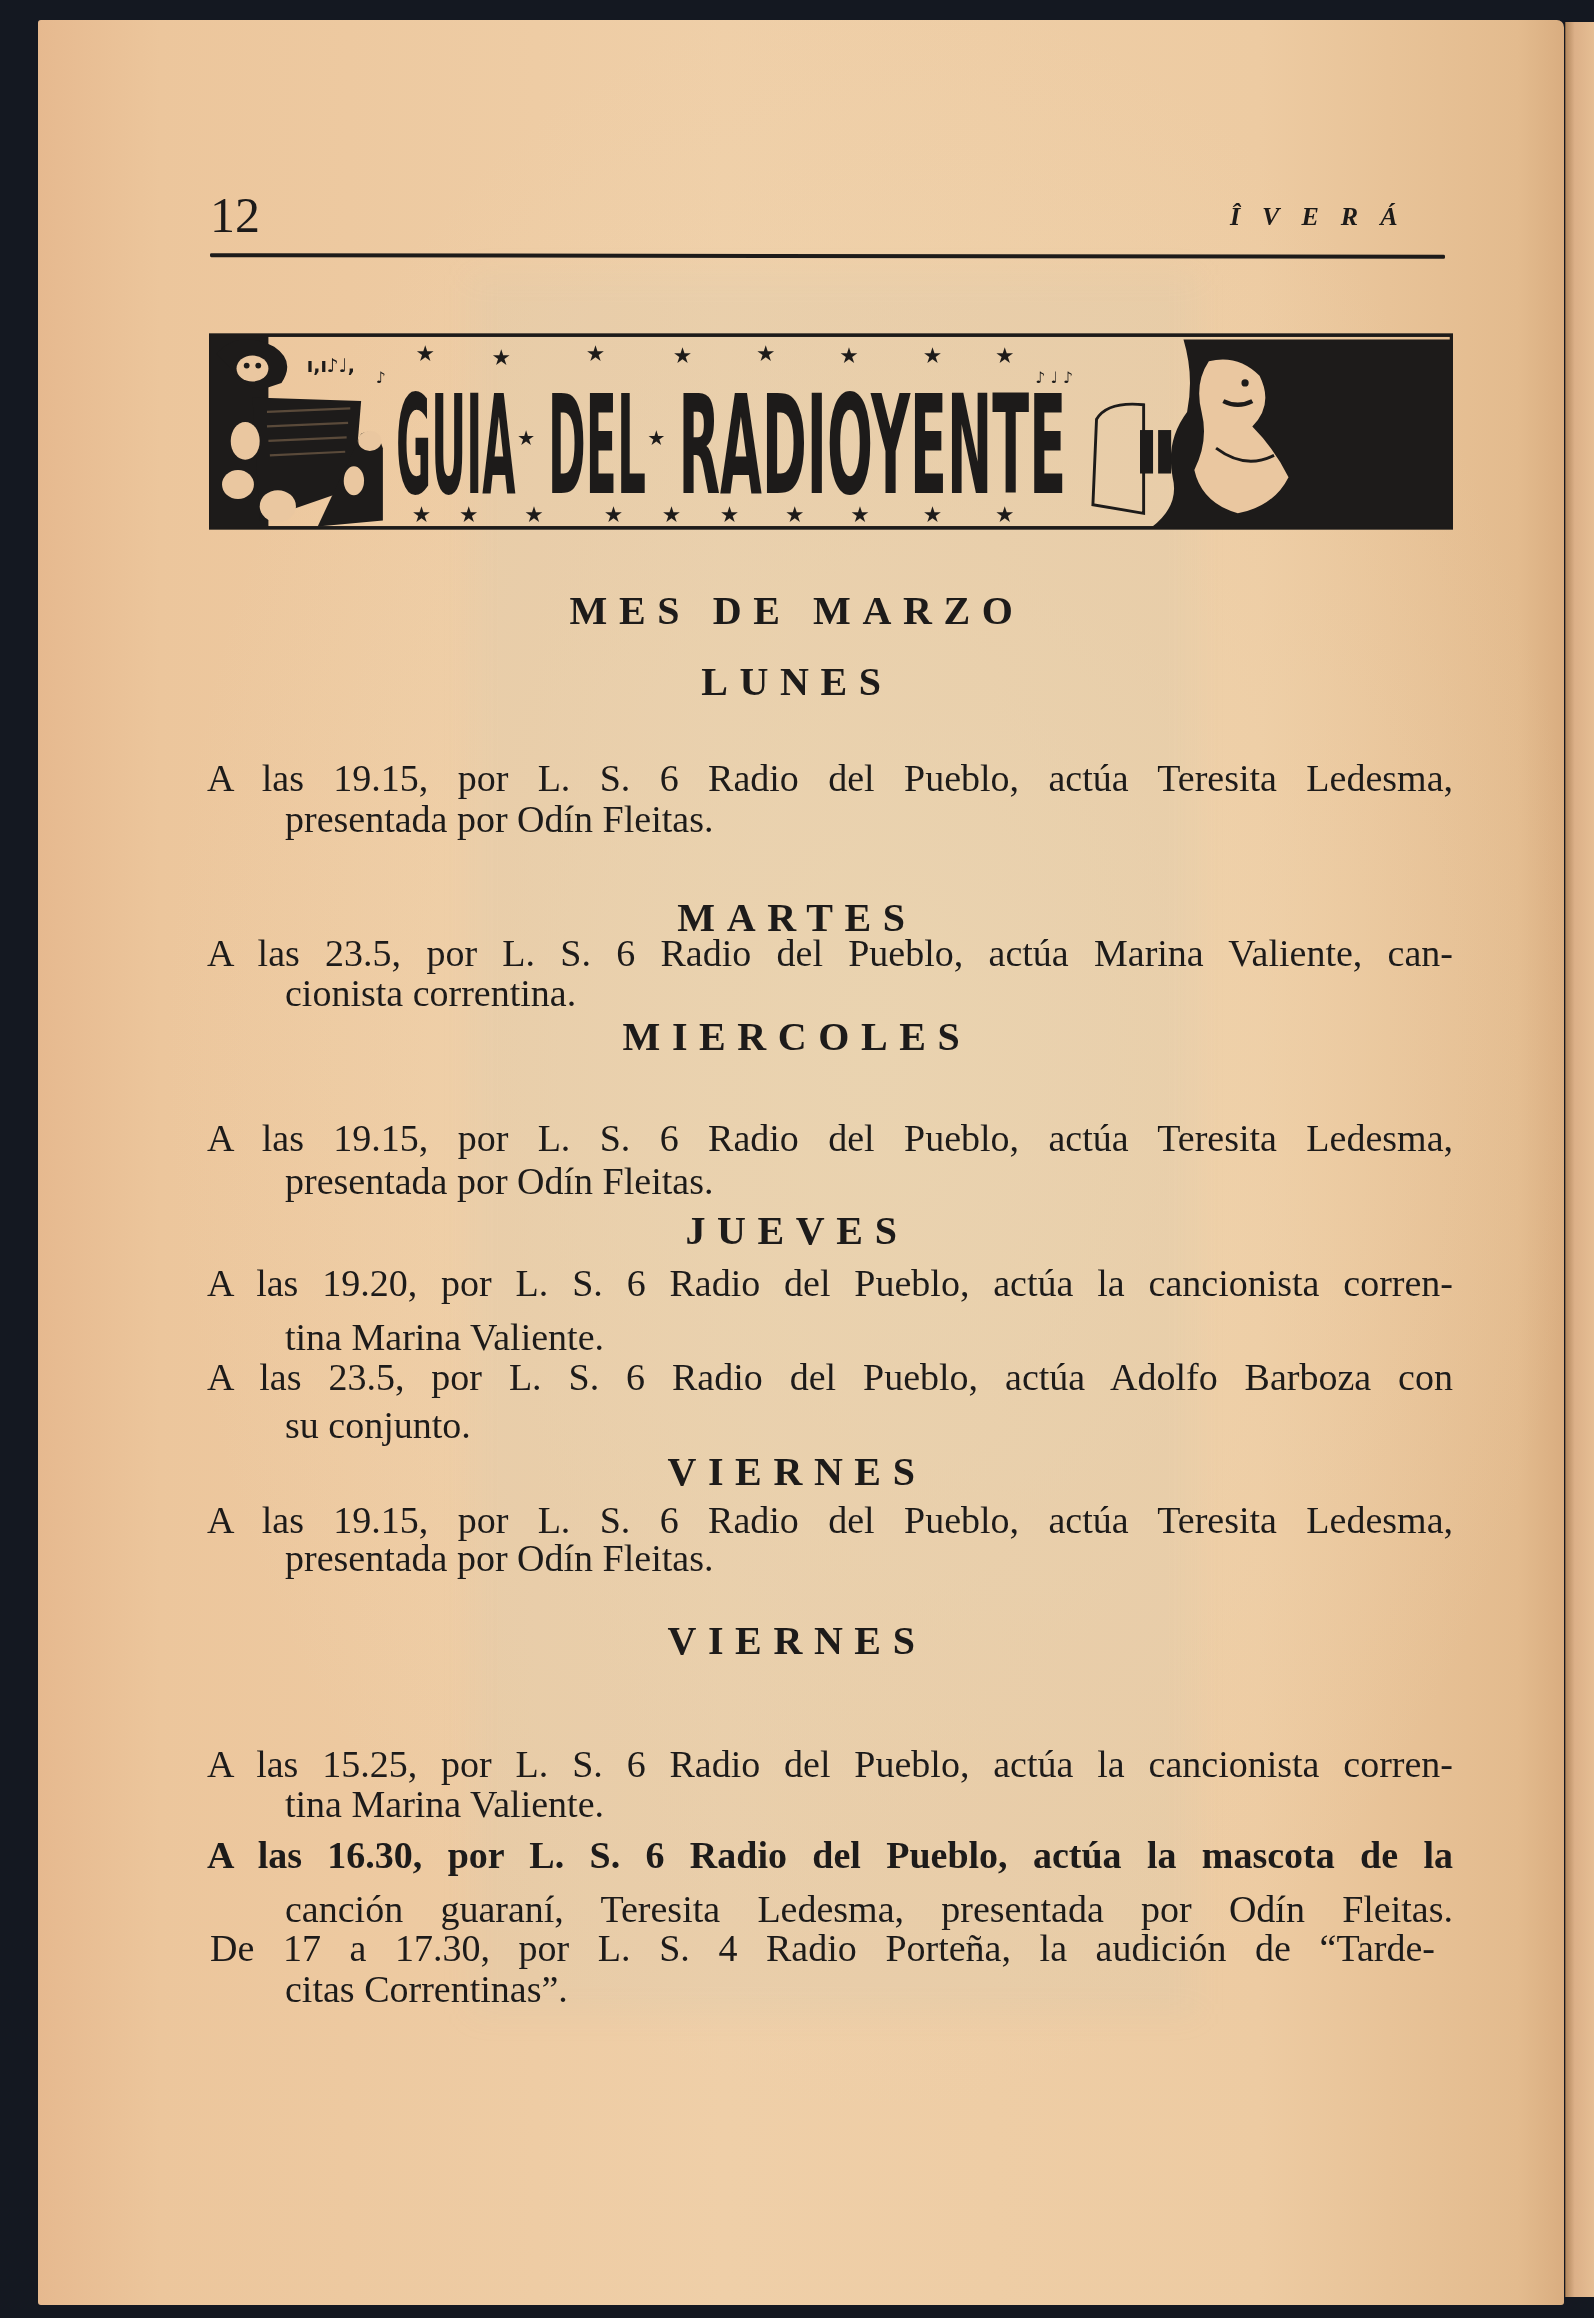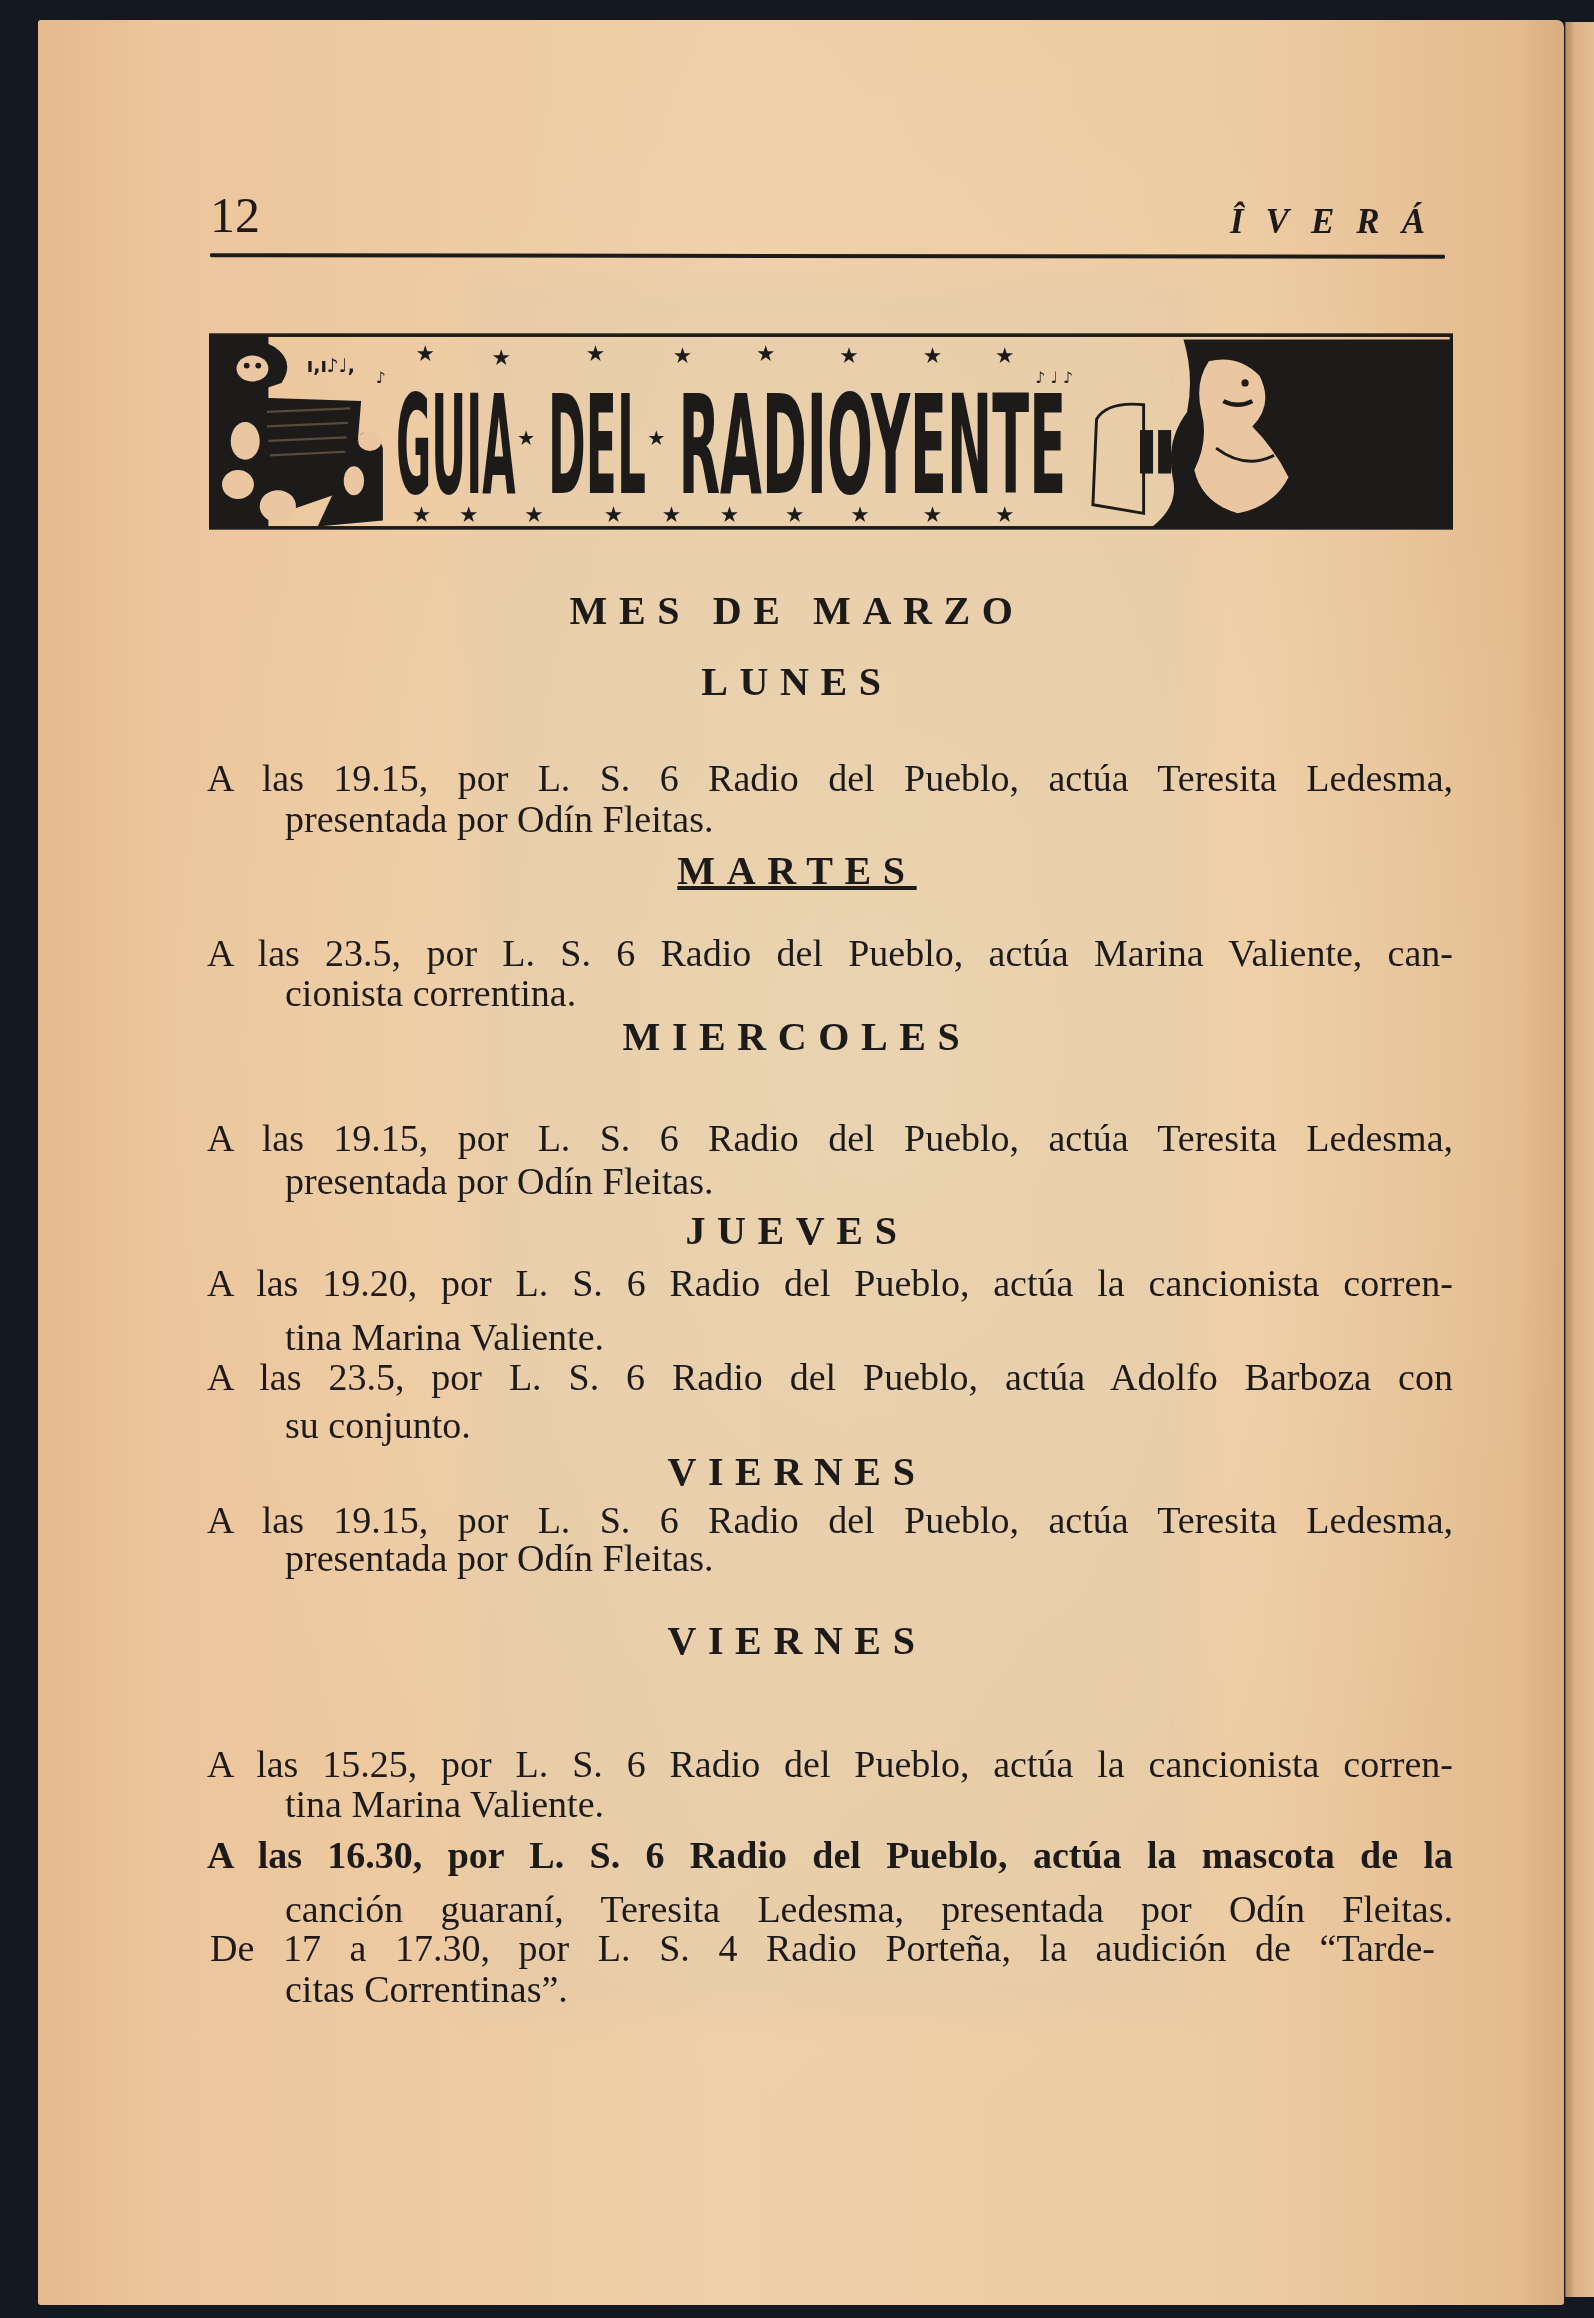--- a/index.html
+++ b/index.html
@@ -6,21 +6,21 @@
   body{width:1594px;height:2319px;background:#141821;position:relative;overflow:hidden;font-family:"Liberation Serif","DejaVu Serif",serif;color:#1d1b1a;}
   .page{position:absolute;left:38px;top:20px;width:1526px;height:2285px;
     background:
       radial-gradient(ellipse at 55% 45%, rgba(240,214,176,0.9) 0%, rgba(236,203,160,0.0) 60%),
       linear-gradient(90deg,#e6b98f 0%,#ecc69c 8%,#efcfa8 45%,#edcba2 80%,#e3bb8e 97%,#d9ad80 100%);
     border-radius:2.9px 7.2px 2.9px 2.9px;}
   .next-page{position:absolute;left:1565px;top:22px;width:29px;height:2275px;background:linear-gradient(90deg,#b48a60,#dcb088 30%,#e6bf94);border-left:1.4px solid #8a6644;}
   .showthrough{position:absolute;left:471px;top:275px;width:725px;height:1739px;background:rgba(190,200,190,0.10);filter:blur(14.5px);}
   .abs{position:absolute;white-space:nowrap;line-height:1;}
   .pagenum{left:210px;top:190px;font-size:50px;}
-  .runhead{left:1230px;top:204px;font-size:35px;font-style:italic;font-weight:bold;letter-spacing:22px;}
+  .runhead{left:1230px;top:204px;font-size:26px;font-style:italic;font-weight:bold;letter-spacing:22px;}
   .rule{position:absolute;left:210px;top:254px;width:1235px;height:4.3px;background:#1d1b1a;border-radius:1.4px;transform:rotate(0.08deg);}
   .banner{position:absolute;left:209px;top:332px;width:1244px;height:199px;}
   .heading{font-weight:bold;font-size:40px;letter-spacing:11.6px;left:0;width:1594px;text-align:center;}
   .line{font-size:38px;}
   .first{left:207px;width:1246px;text-align:justify;text-align-last:justify;}
   .cont{left:285px;}
   .cont-full{left:285px;width:1168px;text-align:justify;text-align-last:justify;}
 </style>
 </head>
 <body>
@@ -98,21 +98,21 @@
     <path d="M1390 160 Q1430 190 1470 170" stroke="#1d1b1a" stroke-width="4" fill="none"></path>
   </g>
 </svg>
 
 <div class="abs heading" style="top:591px;">MES DE MARZO</div>
 
 <div class="abs heading" style="top:662px;">LUNES</div>
 <div class="abs line first" style="top:759px;">A las 19.15, por L. S. 6 Radio del Pueblo, actúa Teresita Ledesma,</div>
 <div class="abs line cont" style="top:800px;">presentada por Odín Fleitas.</div>
 
-<div class="abs heading" style="top:851px;text-decoration:underline;">MARTES</div>
+<div class="abs heading" style="top:898px;">MARTES</div>
 <div class="abs line first" style="top:934px;">A las 23.5, por L. S. 6 Radio del Pueblo, actúa Marina Valiente, can-</div>
 <div class="abs line cont" style="top:974px;">cionista correntina.</div>
 
 <div class="abs heading" style="top:1017px;">MIERCOLES</div>
 <div class="abs line first" style="top:1119px;">A las 19.15, por L. S. 6 Radio del Pueblo, actúa Teresita Ledesma,</div>
 <div class="abs line cont" style="top:1162px;">presentada por Odín Fleitas.</div>
 
 <div class="abs heading" style="top:1211px;">JUEVES</div>
 <div class="abs line first" style="top:1264px;">A las 19.20, por L. S. 6 Radio del Pueblo, actúa la cancionista corren-</div>
 <div class="abs line cont" style="top:1318px;">tina Marina Valiente.</div>

